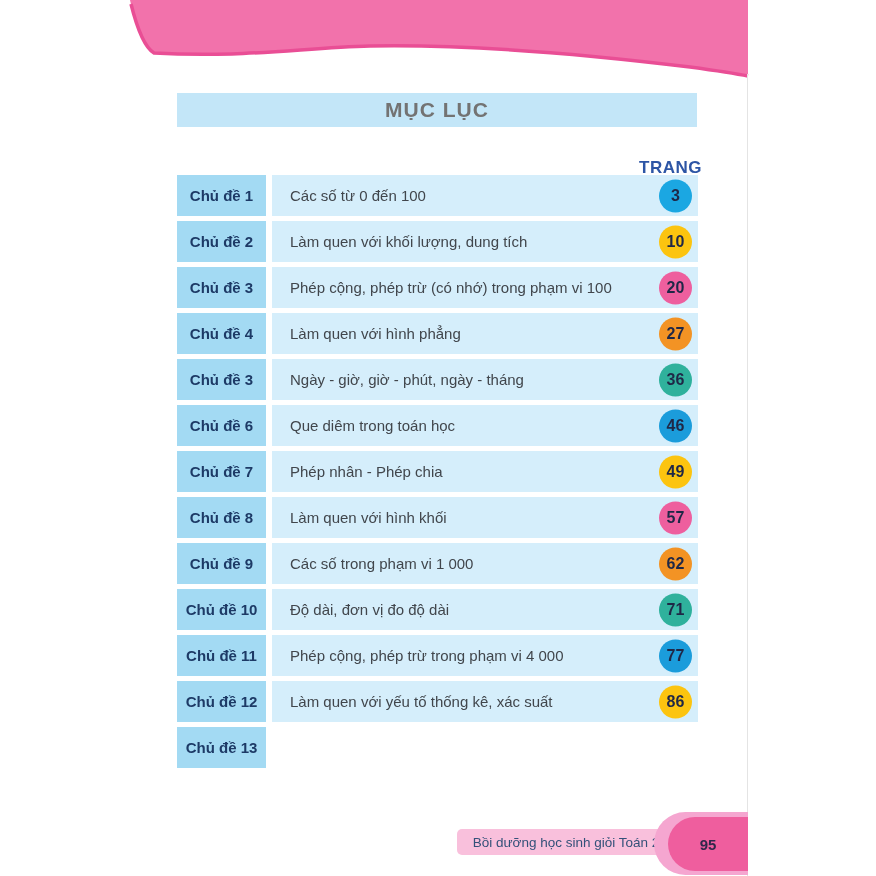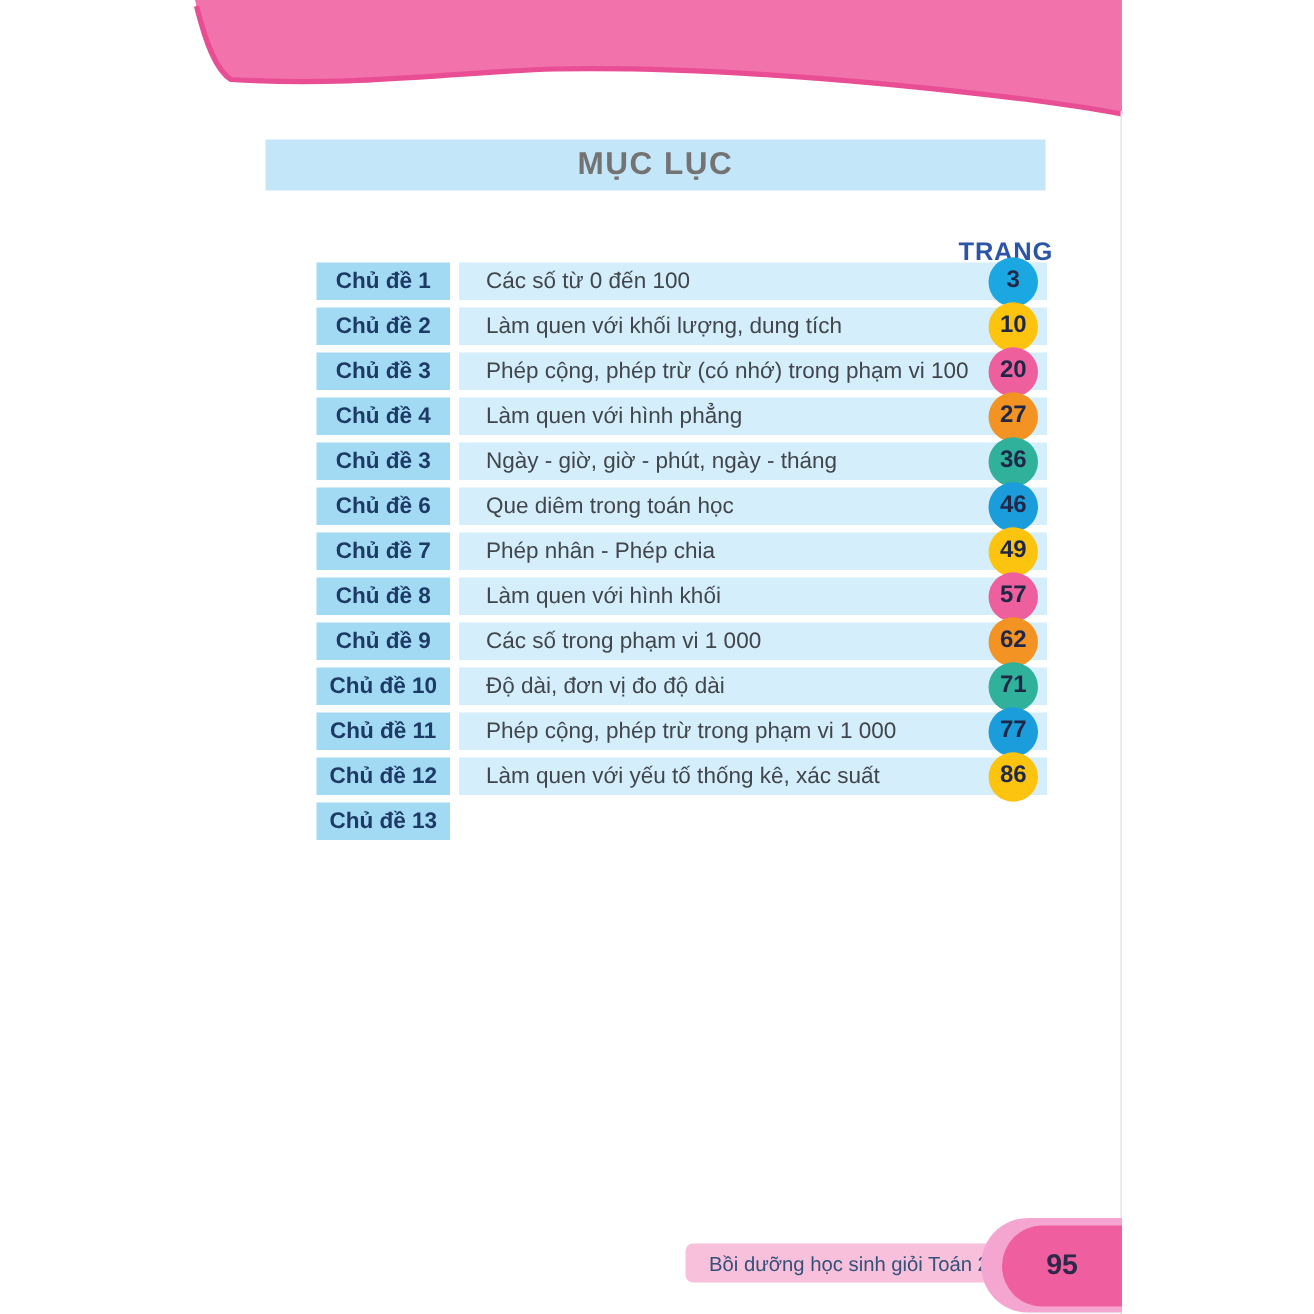--- a/index.html
+++ b/index.html
@@ -20,21 +20,21 @@
     font-size:21px; font-weight:bold; color:#737373; letter-spacing:1px;
   }
   .trang {
     position:absolute; left:177px; top:141px; width:525px; text-align:right;
     font-weight:bold; font-size:17px; color:#2d55a5; letter-spacing:0.5px;margin-top:17px;
   }
   .toc {
     position:absolute; left:177px; top:175px; width:521px;
     display:flex; flex-direction:column; gap:5px;
   }
-  .row { display:flex; height:25px; gap:6px;margin-left:34px; }
+  .row { display:flex; height:41px; gap:6px; }
   .row-label {
     flex:none; width:89px; background:#a3daf3; color:#1d3a66;
     font-weight:bold; font-size:15px;
     display:flex; align-items:center; justify-content:center;
   }
   .row-main {
     flex:1; background:#d5eefb; position:relative;
     display:flex; align-items:center; padding-left:18px;
     font-size:15px; color:#41464c;
   }
@@ -51,21 +51,21 @@
     font-size:13.5px; color:#335179;
   }
   .footer-halo {
     position:absolute; left:654px; top:812px; width:94px; height:63px;
     background:#f5a6d0; border-radius:32px 0 0 32px; z-index:2;
   }
   .footer-tab {
     position:absolute; left:668px; top:817px; width:80px; height:54px;
     background:#ef5e9e; border-radius:27px 0 0 27px; z-index:3;
     display:flex; align-items:center; justify-content:center;
-    font-weight:bold; font-size:19px; color:#30284a;
+    font-weight:bold; font-size:15px; color:#30284a;
   }
 </style>
 </head>
 <body>
 
 <div class="swoosh">
   <svg width="876" height="120" viewBox="0 0 876 120" xmlns="http://www.w3.org/2000/svg">
     <path d="M130,0 C136,26 143,46 154,53 C240,58 300,48 370,46 C480,44 600,56 690,67 C712,70 733,73 748,76 L748,0 Z" fill="#f272ab"></path>
     <path d="M131,4 C137,28 144,47 154,53 C240,58 300,48 370,46 C480,44 600,56 690,67 C712,70 733,73 748,76" fill="none" stroke="#e94e95" stroke-width="3.5"></path>
   </svg>
@@ -156,21 +156,21 @@
     <div class="row-label">Chủ đề 10</div>
     <div class="row-main">
       <span>Độ dài, đơn vị đo độ dài</span>
       <span class="badge" style="background: rgb(47, 177, 156);">71</span>
     </div>
   </div>
 
   <div class="row">
     <div class="row-label">Chủ đề 11</div>
     <div class="row-main">
-      <span>Phép cộng, phép trừ trong phạm vi 1 000</span>
+      <span>Phép cộng, phép trừ trong phạm vi 4 000</span>
       <span class="badge" style="background: rgb(27, 156, 219);">77</span>
     </div>
   </div>
 
   <div class="row">
     <div class="row-label">Chủ đề 12</div>
     <div class="row-main">
       <span>Làm quen với yếu tố thống kê, xác suất</span>
       <span class="badge" style="background: rgb(252, 196, 15);">86</span>
     </div>

